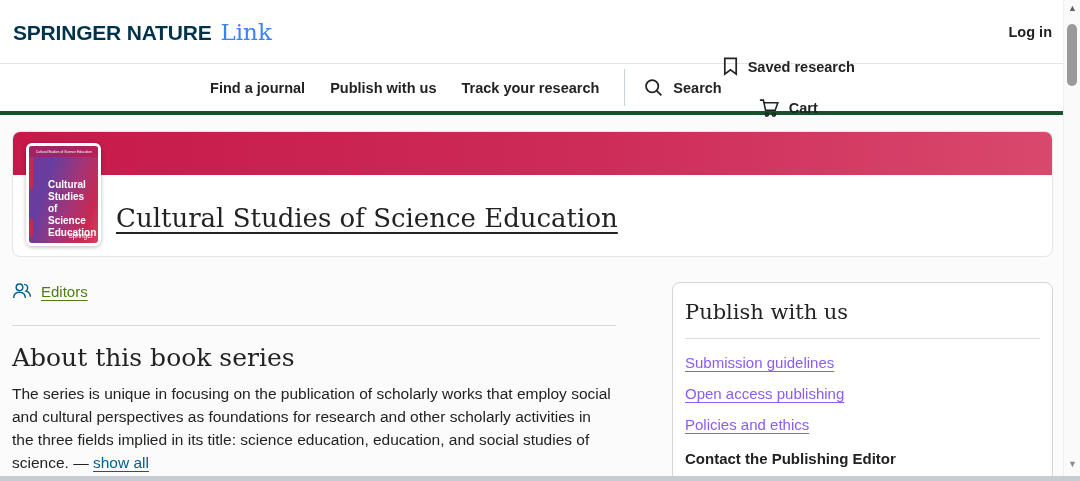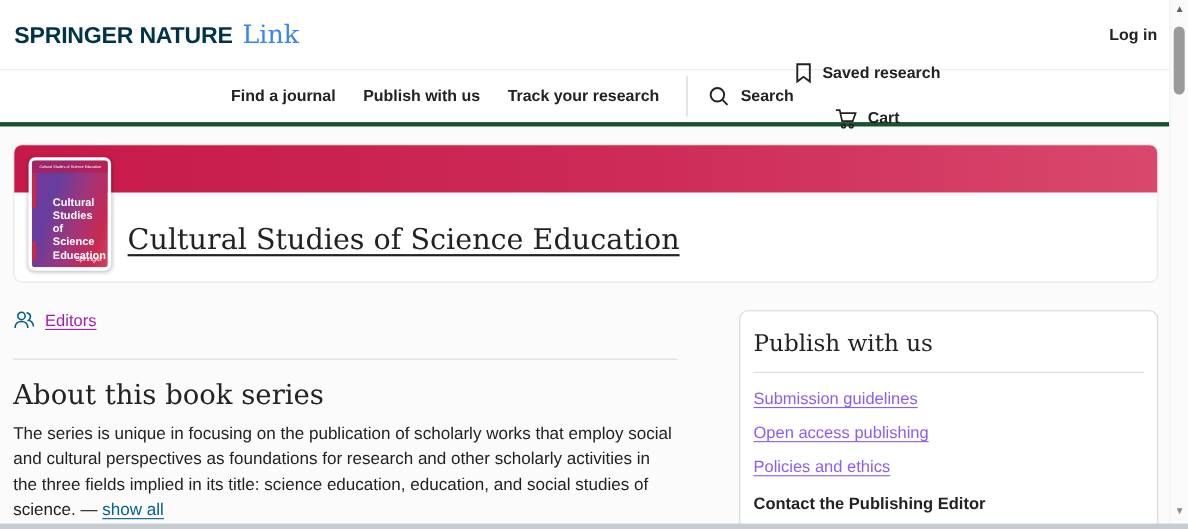--- a/index.html
+++ b/index.html
@@ -84,21 +84,21 @@
     display:inline-block; margin-top:13px;
     font-family:"DejaVu Serif", serif; font-size:26px; font-weight:400; color:#222;
     text-decoration:underline; text-decoration-thickness:2px; text-underline-offset:5px;
   }
 
   
   .content { display:flex; padding:25px 0 0 12px; align-items:flex-start; }
   .left-col { width:604px; margin-right:56px; }
   .editors-link {
     display:inline-flex; align-items:center; gap:9px;
-    color:#a21caf; font-size:15px; text-decoration:none;
+    color:#4d7c0f; font-size:15px; text-decoration:none;
   }
   .editors-label { text-decoration:underline; text-underline-offset:3px; }
   .left-divider { border-top:1px solid #d9d9d9; margin-top:21px; }
   .about-heading {
     font-family:"DejaVu Serif", serif; font-size:25px; font-weight:400;
     color:#232323; margin-top:17px;
   }
   .about-text { font-size:15.5px; line-height:23px; color:#222; margin-top:10px; }
   .show-all-link { color:#025e8d; text-decoration:underline; text-underline-offset:3px; }
 

